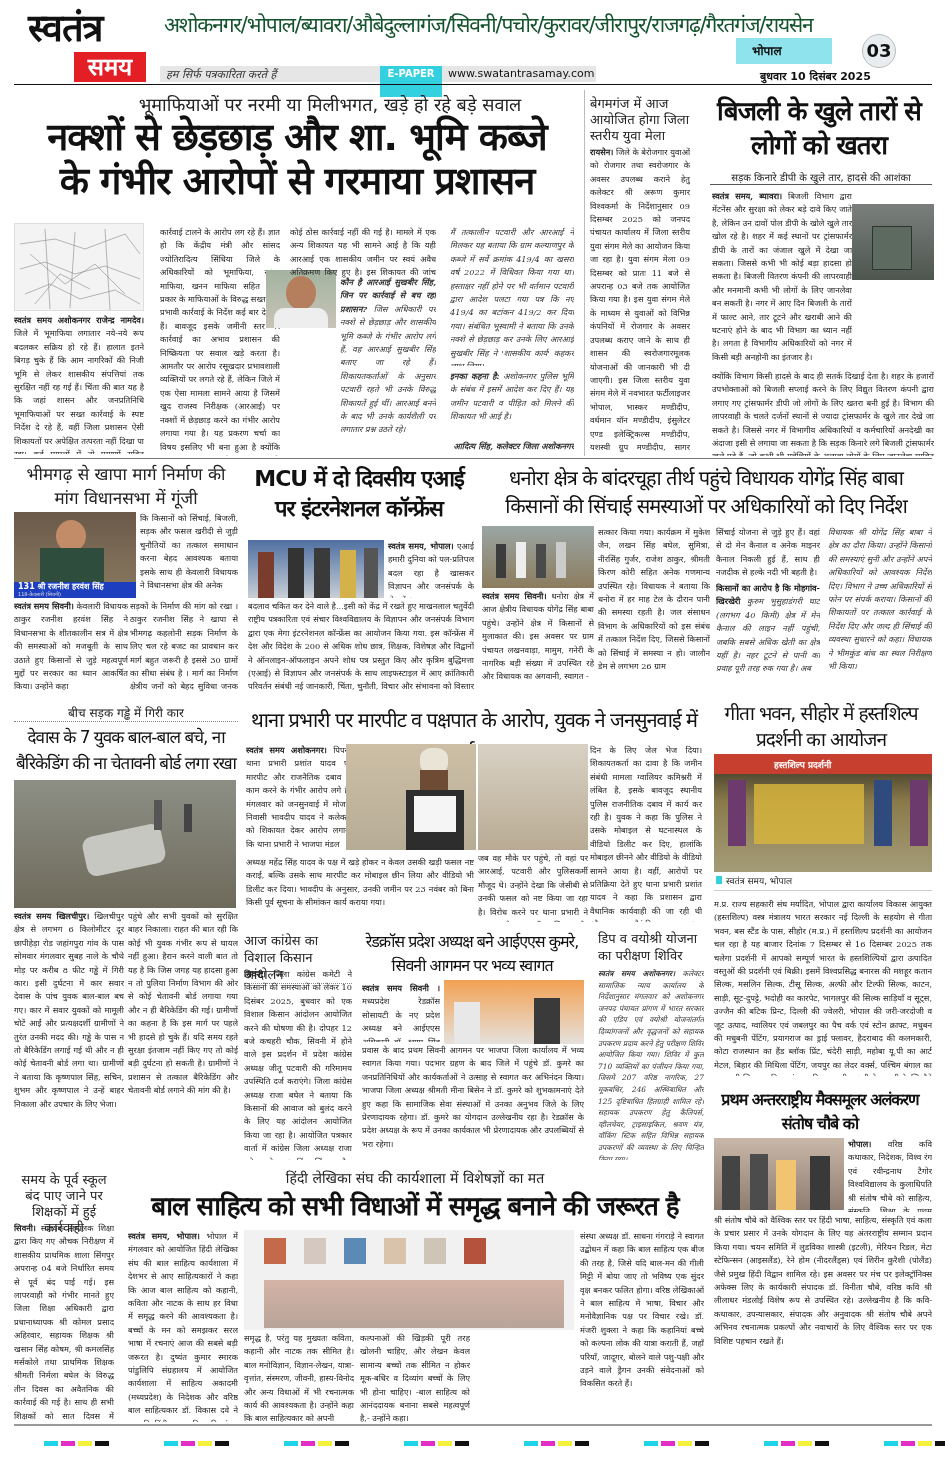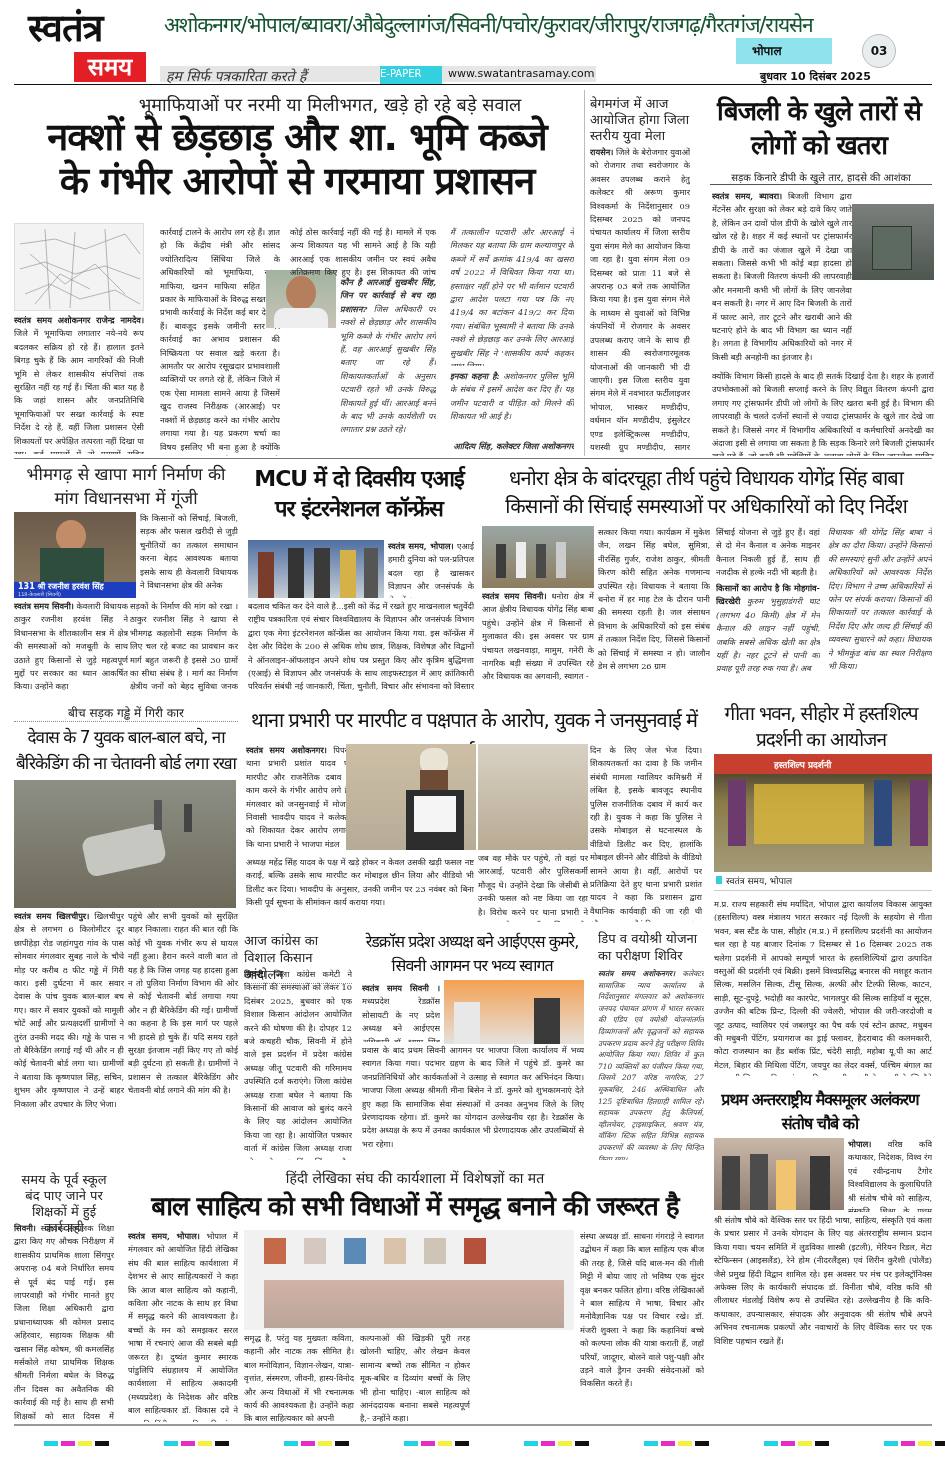--- a/index.html
+++ b/index.html
@@ -10,27 +10,27 @@
 .ital{font-style:italic;color:#333}
 .hl{font-family:"DejaVu Sans",sans-serif;font-weight:bold;color:#111;text-align:center;letter-spacing:-1px}
 .kicker{font-family:"DejaVu Sans",sans-serif;color:#222;text-align:center}
 .photo{position:absolute;overflow:hidden}
 .rule{position:absolute;background:#999;height:1px}
 .vrule{position:absolute;background:#bbb;width:1px}
 
 .logo-top{left:28px;top:8px;font-family:"DejaVu Serif",serif;font-weight:bold;font-size:38px;letter-spacing:-1px;color:#111;line-height:40px}
 .logo-red{left:74px;top:52px;width:72px;height:30px;background:#e31e24;color:#fff;font-family:"DejaVu Serif",serif;font-weight:bold;font-size:24px;text-align:center;line-height:30px}
 .editions{left:164px;top:10px;font-size:21px;letter-spacing:-1.2px;color:#14532d;white-space:nowrap;font-family:"DejaVu Sans",sans-serif}
-.tagline{left:166px;top:66px;font-size:14px;color:#333;font-style:italic}
+.tagline{left:166px;top:66px;font-size:11px;color:#333;font-style:italic}
 .grayband{left:160px;top:66px;width:436px;height:16px;background:#e6e6e6}
-.epaper{left:380px;top:66px;width:62px;height:18px;background:#33d1e0;color:#fff;font-weight:normal;font-size:10px;text-align:left;line-height:16px}
+.epaper{left:380px;top:66px;width:62px;height:31px;background:#33d1e0;color:#fff;font-weight:bold;font-size:10px;text-align:center;line-height:16px}
 .url{left:448px;top:66px;font-size:11px;color:#111;line-height:16px}
 .cityband{left:736px;top:38px;width:96px;height:26px;background:#8fe3ec}
 .city{left:752px;top:40px;font-size:12px;font-weight:bold;line-height:22px}
-.pageno{left:862px;top:34px;width:34px;height:34px;border-radius:50%;background:#e8eef0;border:1px solid #bbb;text-align:center;line-height:32px;font-weight:bold;font-size:12px}
+.pageno{left:862px;top:34px;width:34px;height:34px;border-radius:50%;background:#e8eef0;border:1px solid #bbb;text-align:center;line-height:32px;font-weight:bold;font-size:18px}
 .date{left:760px;top:68px;font-size:11px;font-weight:bold}
 .headrule{left:14px;top:84px;width:918px;height:1px;background:#111}
 .bottomrule{left:14px;top:1424px;width:918px;height:2px;background:#999}
 .cmyk{position:absolute;top:1441px;display:flex;gap:3px}
 .cmyk span{width:14px;height:5px;display:block}
 </style>
 </head>
 <body>
 
 <div class="abs logo-top">स्वतंत्र</div>

